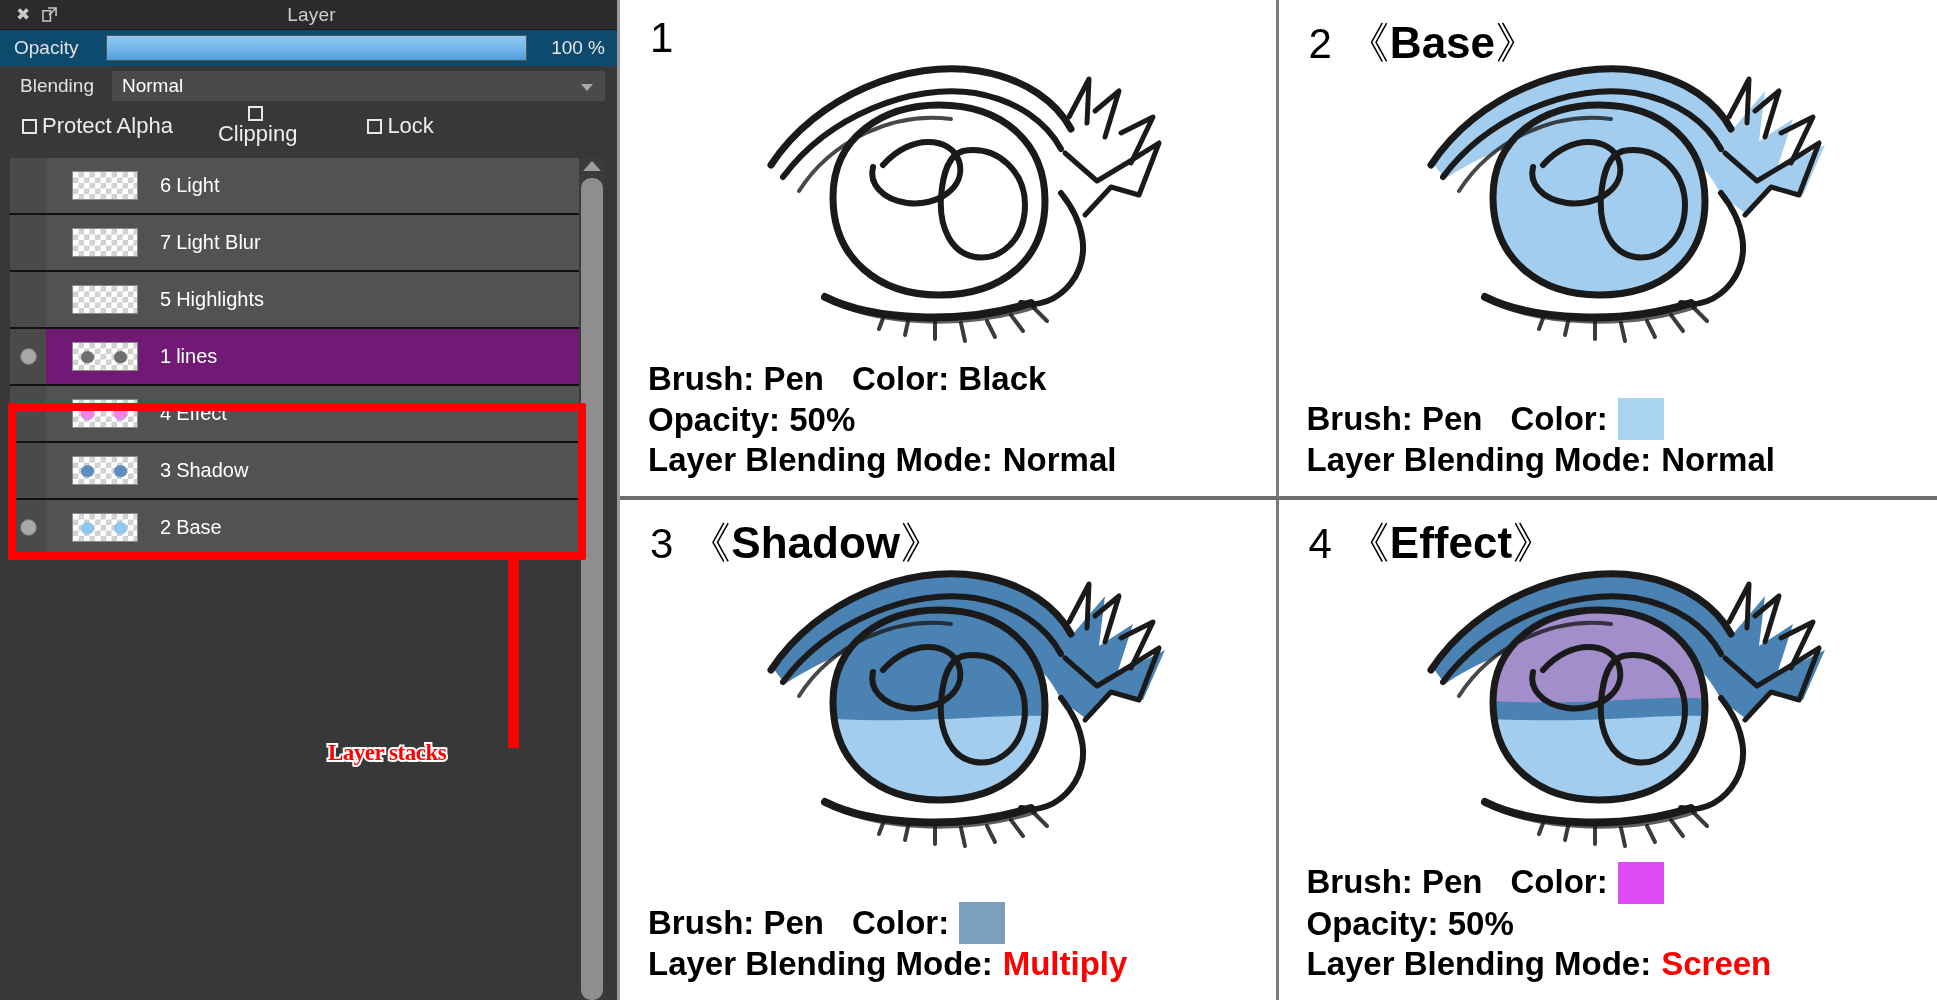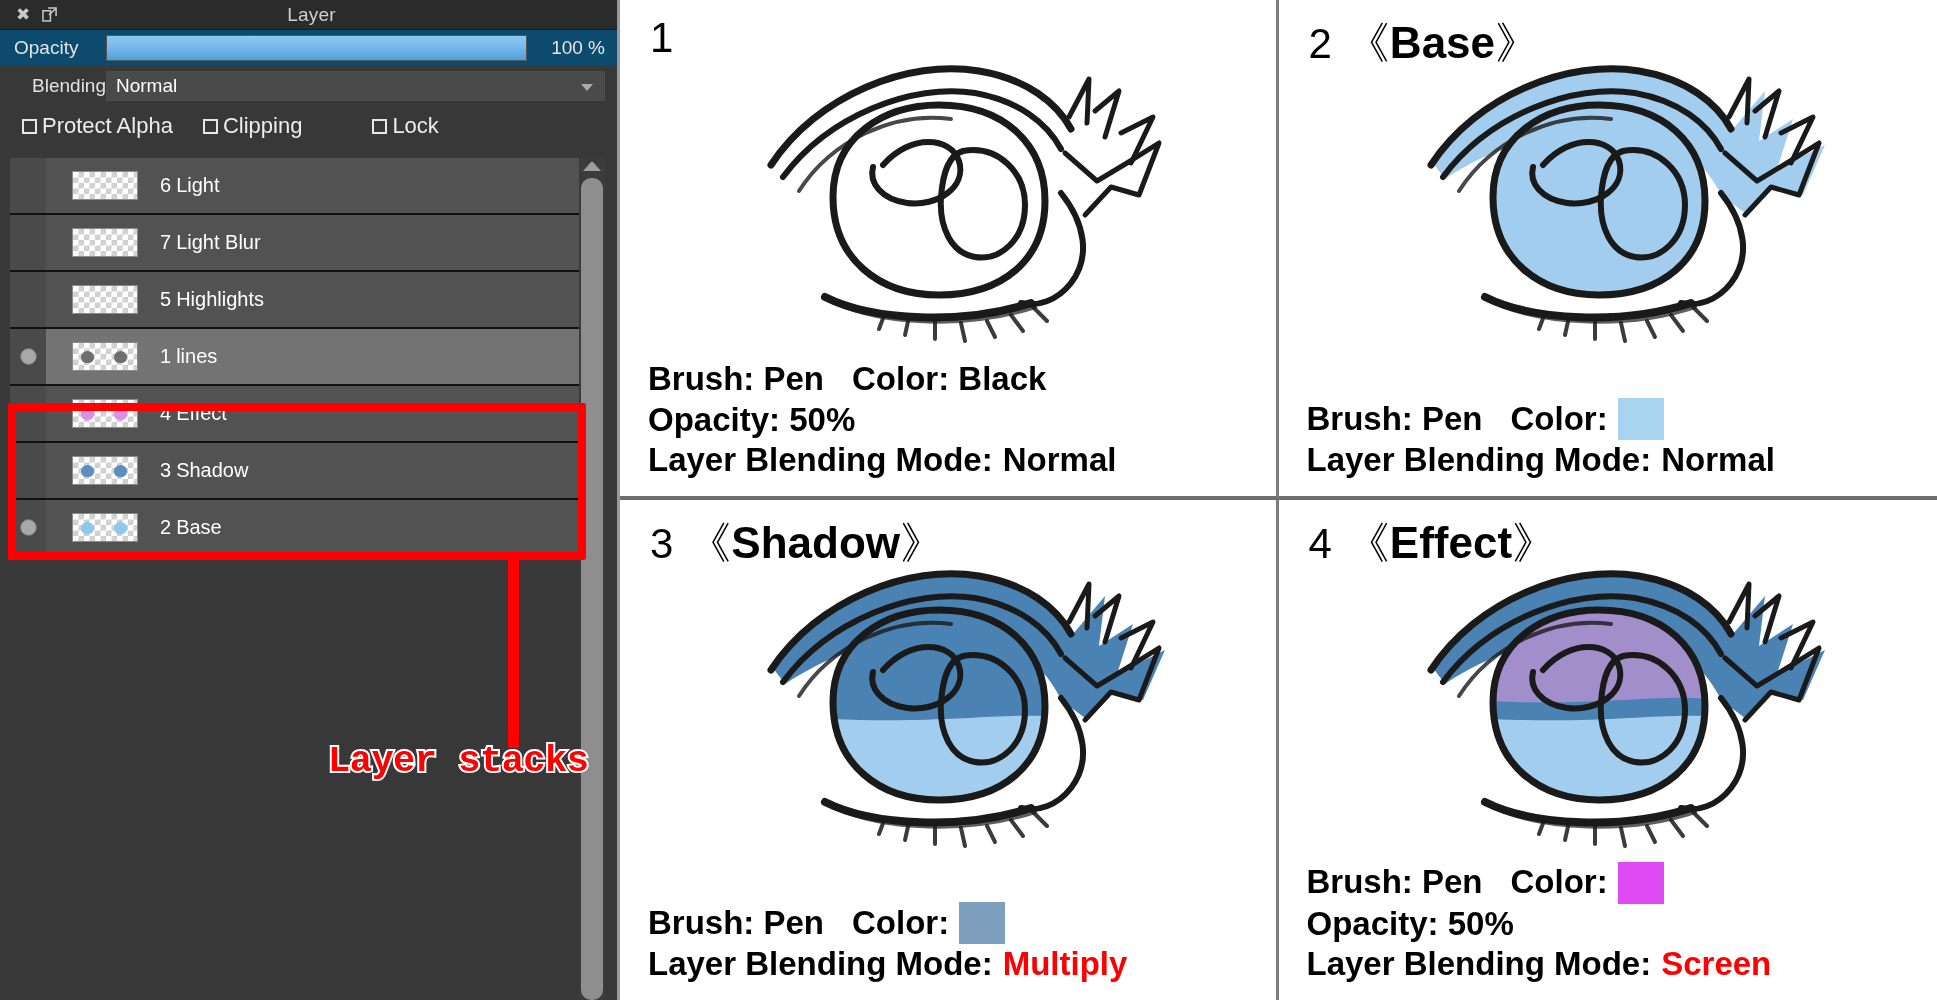--- a/index.html
+++ b/index.html
@@ -52,22 +52,21 @@
   }
   .opacity-fill {
     position: absolute; left: 0; top: 0; bottom: 0; width: 100%;
     background: linear-gradient(to bottom, #8dc8f0 0%, #7cbced 40%, #4e9fdc 100%);
   }
   .opacity-value { width: 78px; text-align: right; color: #e6e6e6; font-size: 19px; }
 
   
   .blending-row {
     height: 40px; display: flex; align-items: center;
-    padding: 0 12px 0 14px;
-    text-align: right;
+    padding: 0 12px 0 20px;
   }
   .blending-label { color: #e2e2e2; font-size: 19px; width: 92px; }
   .blending-select {
     flex: 1; height: 30px; background: #4a4a4a;
     border: none; display: flex; align-items: center;
     padding-left: 10px; color: #ffffff; font-size: 19px;
     position: relative;
   }
   .caret {
     position: absolute; right: 12px; top: 50%;
@@ -80,36 +79,36 @@
   
   .check-row {
     height: 40px; display: flex; align-items: center;
     padding-left: 22px; gap: 0;
   }
   .check-item { display: flex; align-items: center; color: #ededed; font-size: 22px; }
   .check-item .box {
     width: 15px; height: 15px; border: 2px solid #e8e8e8;
     background: #383838; margin-right: 5px; flex: 0 0 15px;
   }
-  .check-item.clipping { margin-left: 30px; }
+  .check-item.clipping { margin-left: 45px; flex-direction: column; }
   .check-item.lock { margin-left: 70px; }
 
   
   .layer-list-wrap {
     position: absolute; left: 10px; top: 158px;
     width: 575px; bottom: 0;
   }
   .layer-list { position: relative; width: 570px; }
   .layer-row {
     height: 57px; background: #525252;
     border-bottom: 2px solid #111;
     display: flex; align-items: center;
     position: relative;
   }
-  .layer-row.selected { background: #737373; }
+  .layer-row.selected { background: #701a75; }
   .vis-dot-slot { width: 36px; height: 100%; display: flex; align-items: center; justify-content: center; background: #4a4a4a; }
   .layer-row.selected .vis-dot-slot { background: #4a4a4a; }
   .vis-dot {
     width: 17px; height: 17px; border-radius: 50%;
     background: #a8a8a8; border: 1px solid #6d6d6d;
   }
   .vis-dot.hidden { visibility: hidden; }
   .thumb {
     width: 66px; height: 29px; margin-left: 26px;
     border: 1px solid #8a8a8a; position: relative; overflow: hidden;
@@ -136,22 +135,22 @@
     border: 8px solid #ff0000;
     left: 8px; top: 403px; width: 578px; height: 157px;
     border-radius: 2px;
   }
   .red-arm-v {
     position: absolute; background: #ff0000;
     left: 508px; top: 560px; width: 11px; height: 188px;
   }
   .layer-stacks-label {
     position: absolute; left: 328px; top: 740px;
-    color: #ff0000; font-size: 37px; font-weight: bold;
-    font-family: Liberation Mono, monospace;
+    color: #ff0000; font-size: 23px; font-weight: bold;
+    font-family: Liberation Serif, serif;
     letter-spacing: -0.5px;
     -webkit-text-stroke: 4px #ffffff;
     paint-order: stroke fill;
   }
 
   
   .panel-scrollbar {
     position: absolute; right: 12px; top: 158px; bottom: 0; width: 26px;
     background: #3b3b3b;
   }

